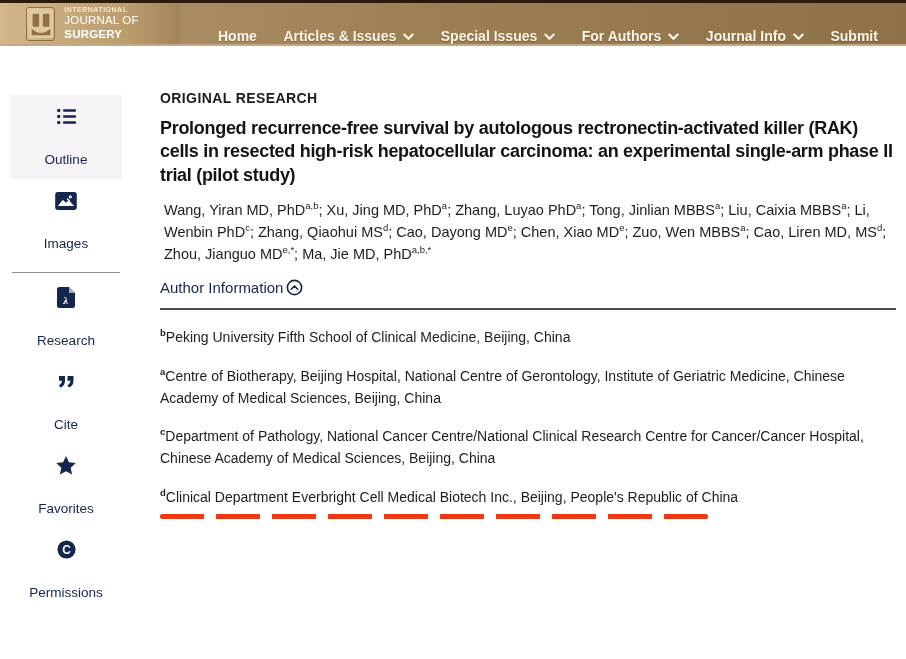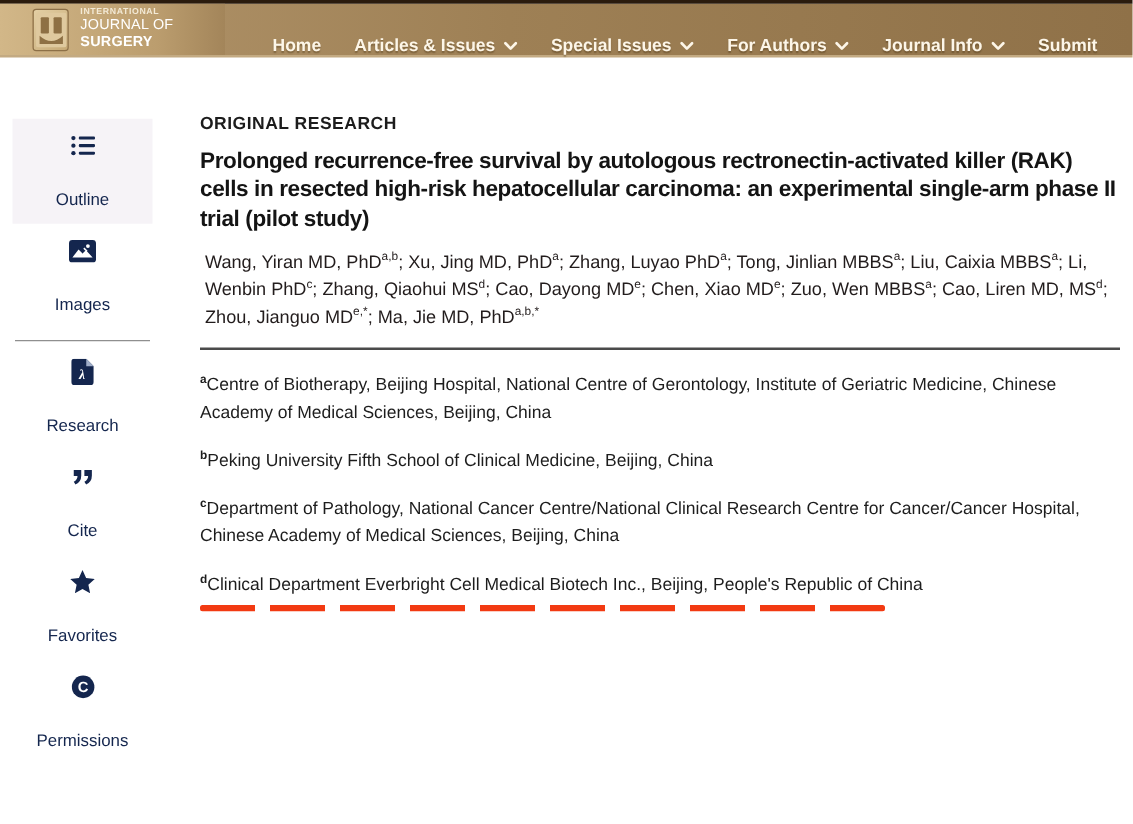--- a/index.html
+++ b/index.html
@@ -207,21 +207,30 @@
         </svg>
       </span>
       <span>Permissions</span>
     </div>
   </aside>
 
 <main class="article">
   <p class="eyebrow">ORIGINAL RESEARCH</p>
   <h1 class="title">Prolonged recurrence-free survival by autologous rectronectin-activated killer (RAK) cells in resected high-risk hepatocellular carcinoma: an experimental single-arm phase II trial (pilot study)</h1>
   <p class="authors"><span>Wang, Yiran MD, PhD</span><sup>a,b</sup>; <span>Xu, Jing MD, PhD</span><sup>a</sup>; <span>Zhang, Luyao PhD</span><sup>a</sup>; <span>Tong, Jinlian MBBS</span><sup>a</sup>; <span>Liu, Caixia MBBS</span><sup>a</sup>; <span>Li, Wenbin PhD</span><sup>c</sup>; <span>Zhang, Qiaohui MS</span><sup>d</sup>; <span>Cao, Dayong MD</span><sup>e</sup>; <span>Chen, Xiao MD</span><sup>e</sup>; <span>Zuo, Wen MBBS</span><sup>a</sup>; <span>Cao, Liren MD, MS</span><sup>d</sup>; <span>Zhou, Jianguo MD</span><sup>e,*</sup>; <span>Ma, Jie MD, PhD</span><sup>a,b,*</sup></p>
+  <div class="author-info">
+    <span>Author Information</span>
+    <span style="display:inline-flex;margin-top:1px;">
+      <svg width="17" height="17" viewBox="0 0 20 20">
+        <circle cx="10" cy="10" r="8.4" fill="none" stroke="#14264e" stroke-width="1.9"></circle>
+        <path d="M6.2 12 L10 8.2 L13.8 12" fill="none" stroke="#14264e" stroke-width="1.9" stroke-linecap="round" stroke-linejoin="round"></path>
+      </svg>
+    </span>
+  </div>
   <hr class="main-rule">
   <section>
+      <p class="affil"><sup>b</sup><span>Peking University Fifth School of Clinical Medicine, Beijing, China</span></p>
       <p class="affil"><sup>a</sup><span>Centre of Biotherapy, Beijing Hospital, National Centre of Gerontology, Institute of Geriatric Medicine, Chinese Academy of Medical Sciences, Beijing, China</span></p>
-      <p class="affil"><sup>b</sup><span>Peking University Fifth School of Clinical Medicine, Beijing, China</span></p>
       <p class="affil"><sup>c</sup><span>Department of Pathology, National Cancer Centre/National Clinical Research Centre for Cancer/Cancer Hospital, Chinese Academy of Medical Sciences, Beijing, China</span></p>
       <p class="affil"><sup>d</sup><span>Clinical Department Everbright Cell Medical Biotech Inc., Beijing, People's Republic of China</span></p>
       <div class="red-dashes"></div>
     </section>
 </main>
 
 </body></html>

